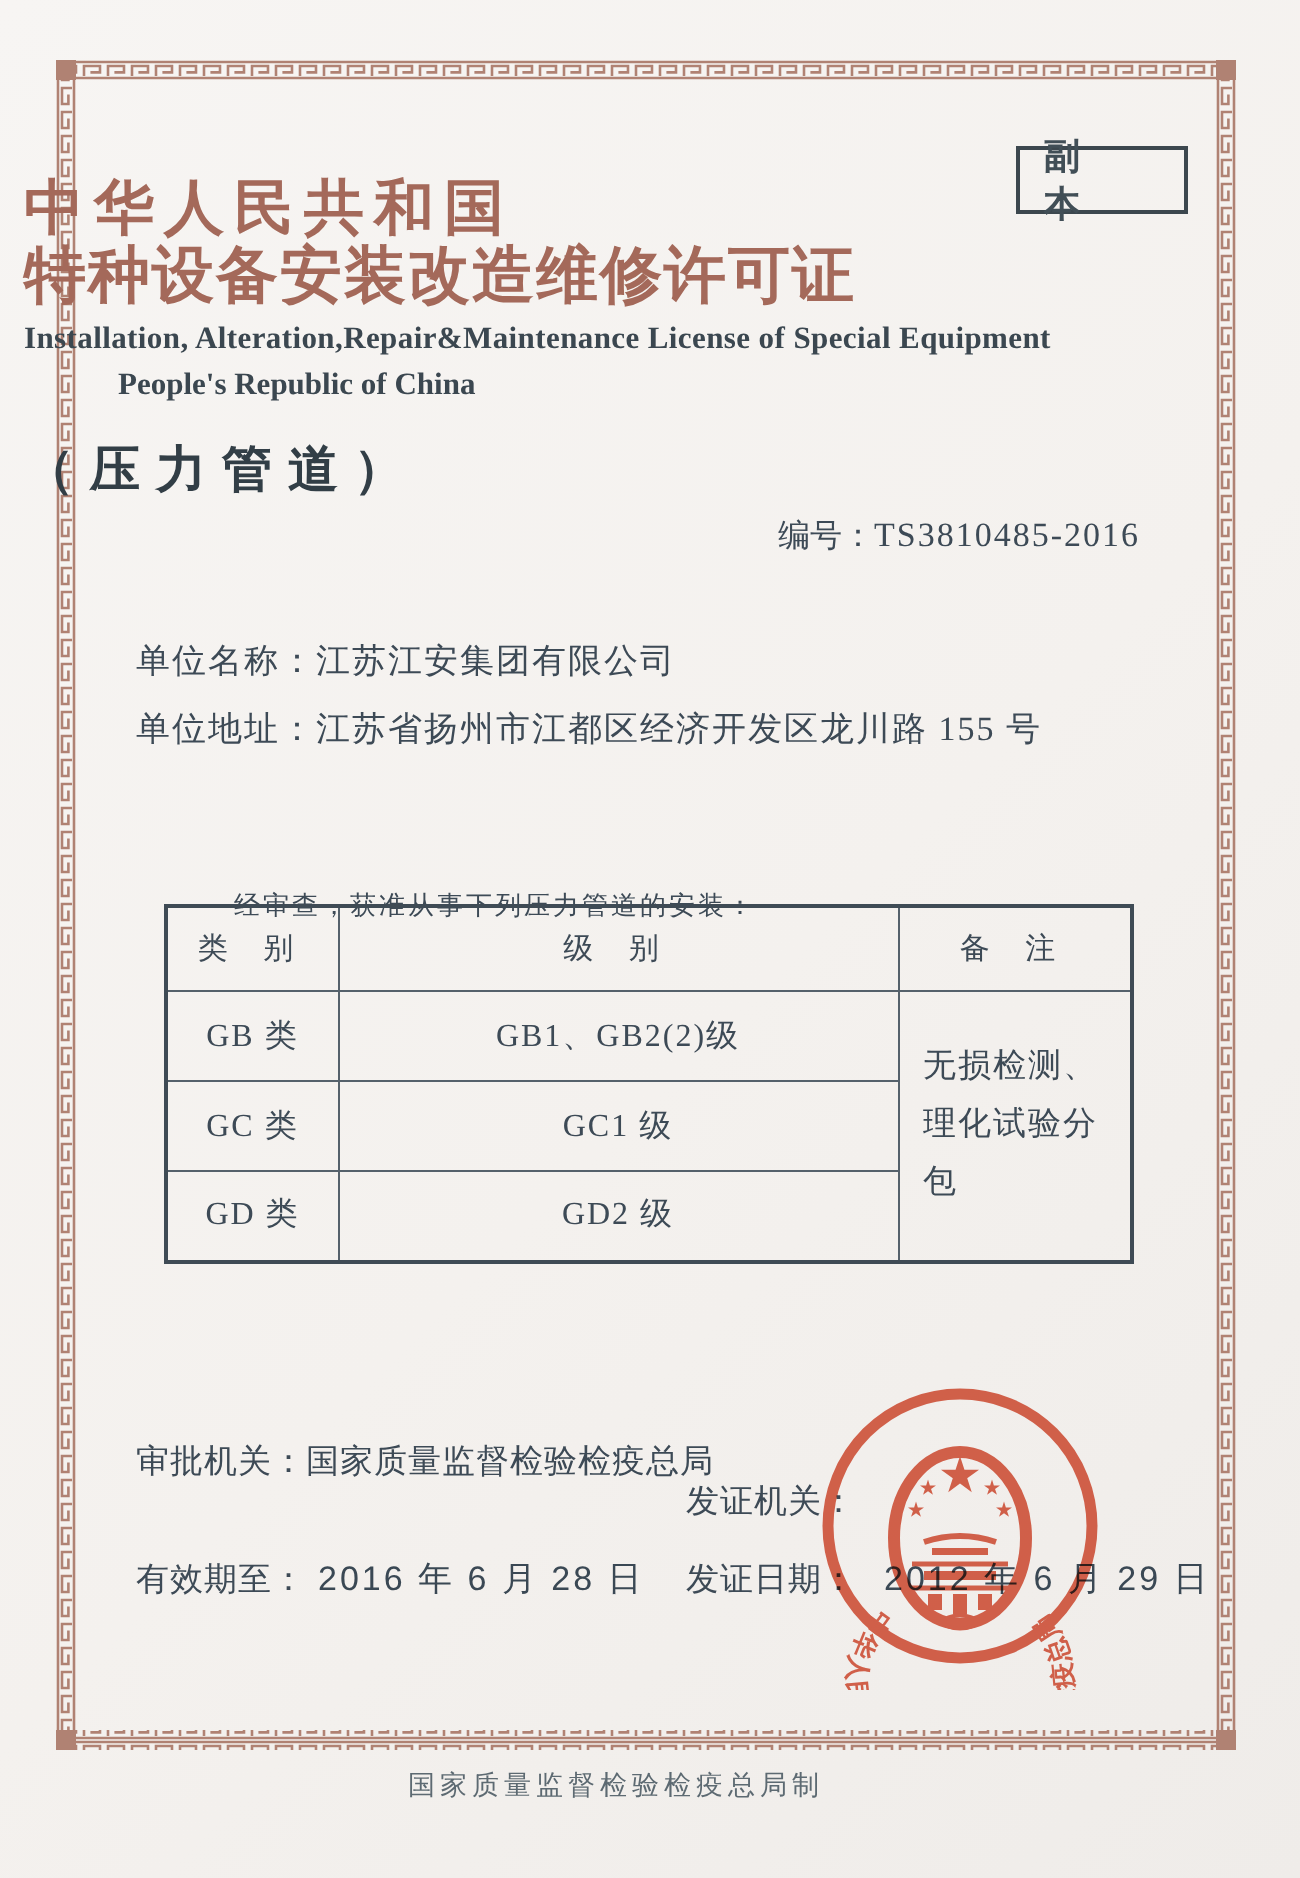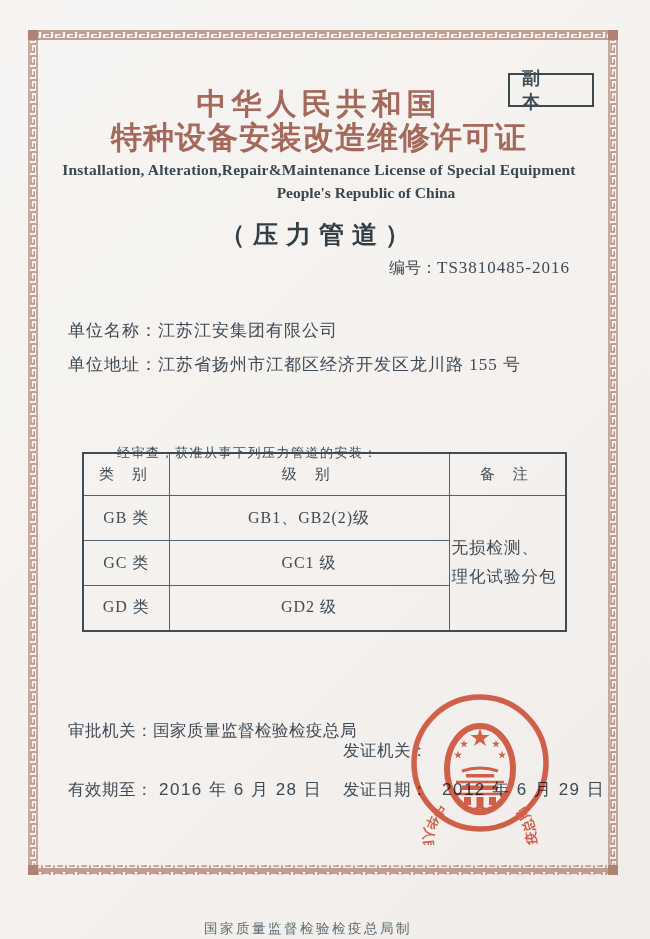--- a/index.html
+++ b/index.html
@@ -17,21 +17,21 @@
   
   #copy-badge{
     position:absolute;left:508px;top:53px;width:70px;height:30px;
     border:2px solid #3c474e;color:#414e56;
     font-size:18px;font-weight:bold;
     display:flex;align-items:center;justify-content:center;
     letter-spacing:14px;padding-left:12px;
     font-family:"Liberation Serif", serif;
     margin-top:20px;
   }
-  .center-line{position:absolute;left:24px;width:590px;text-align:center;}
+  .center-line{position:absolute;left:12px;width:590px;}
   #title-cn-1{top:84px;font-size:30px;font-weight:bold;color:#a4695a;letter-spacing:5px;}
   #title-cn-2{top:117px;font-size:31px;font-weight:bold;color:#a4695a;letter-spacing:1px;}
   #title-en-1{top:161px;font-size:15.5px;font-weight:bold;color:#3b4750;letter-spacing:0.2px;}
   #title-en-2{top:184px;font-size:15.5px;font-weight:bold;color:#3b4750;margin-left:47px;}
   #subtitle{top:218px;font-size:25px;font-weight:600;color:#323e46;letter-spacing:8px;}
   #license-line{
     position:absolute;left:28px;top:258px;width:542px;text-align:right;
     font-size:16px;color:#3d4a56;
   }
   #license-line .num{font-size:17px;letter-spacing:1px;}
@@ -42,40 +42,40 @@
   
   #scope-table{
     position:absolute;left:82px;top:452px;width:483px;
     border-collapse:collapse;table-layout:fixed;
     color:#3d4a56;
   }
   #scope-table{border:2px solid #3f4b55;}
   #scope-table td{border:1px solid #55616b;text-align:center;font-size:16px;letter-spacing:1px;}
   #scope-table tr.hdr td{height:39px;font-size:15px;letter-spacing:7px;}
   #scope-table td.remark-cell{
-    text-align:left;padding-left:2px;font-size:16.5px;line-height:1.75;letter-spacing:1px;
+    text-align:left;padding-left:12px;font-size:16.5px;line-height:1.75;letter-spacing:1px;
   }
   .row-h{height:45px;margin-left:36px;}
   
   .auth-line{position:absolute;font-size:16.5px;color:#3d4a56;letter-spacing:0.5px;}
   #approval-line{left:68px;top:720px;}
   #issuer-line{left:343px;top:740px;}
   #valid-line{left:68px;top:778px;}
   #issue-line{left:343px;top:778px;}
   .date-val{
     font-family:"Liberation Sans", sans-serif;
     font-size:17px;font-weight:400;color:#3a4854;letter-spacing:1.5px;margin-left:6px;
   }
   #issue-line .date-val{margin-left:14px;}
   
   #seal{position:absolute;left:398px;top:681px;width:164px;height:164px;
         mix-blend-mode:multiply;opacity:0.9;}
   
   #footer-made-by{
-    position:absolute;left:28px;top:920px;width:560px;text-align:center;
+    position:absolute;left:28px;top:884px;width:560px;text-align:center;
     font-size:13.5px;color:#5d6a72;letter-spacing:2.5px;
   }
 </style>
 </head>
 <body>
 
 <div id="page">
 
   <svg id="frame" viewBox="0 0 590 845" xmlns="http://www.w3.org/2000/svg">
     <defs>

